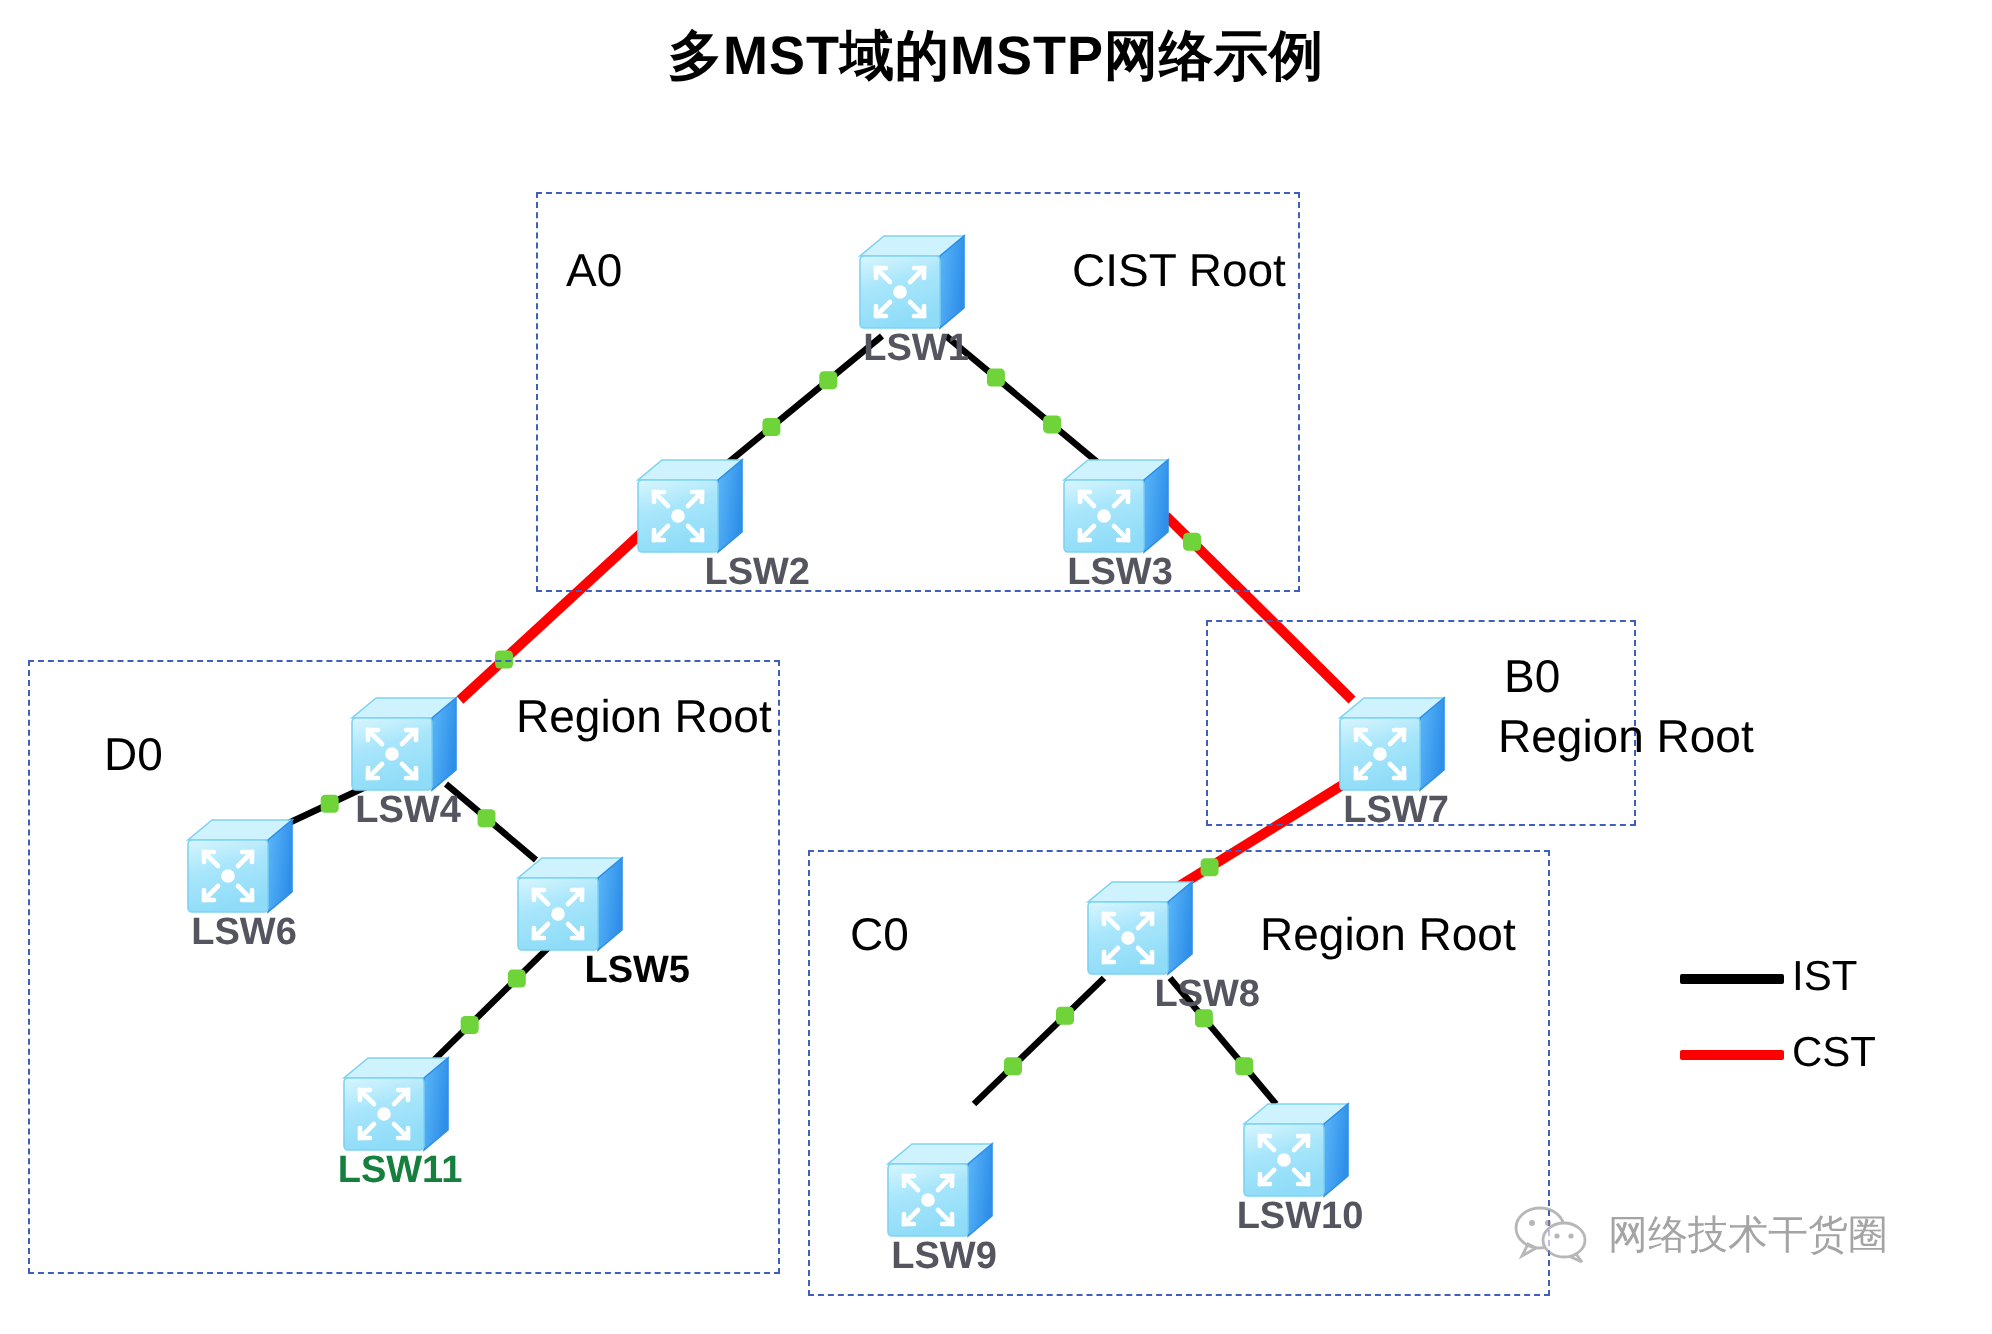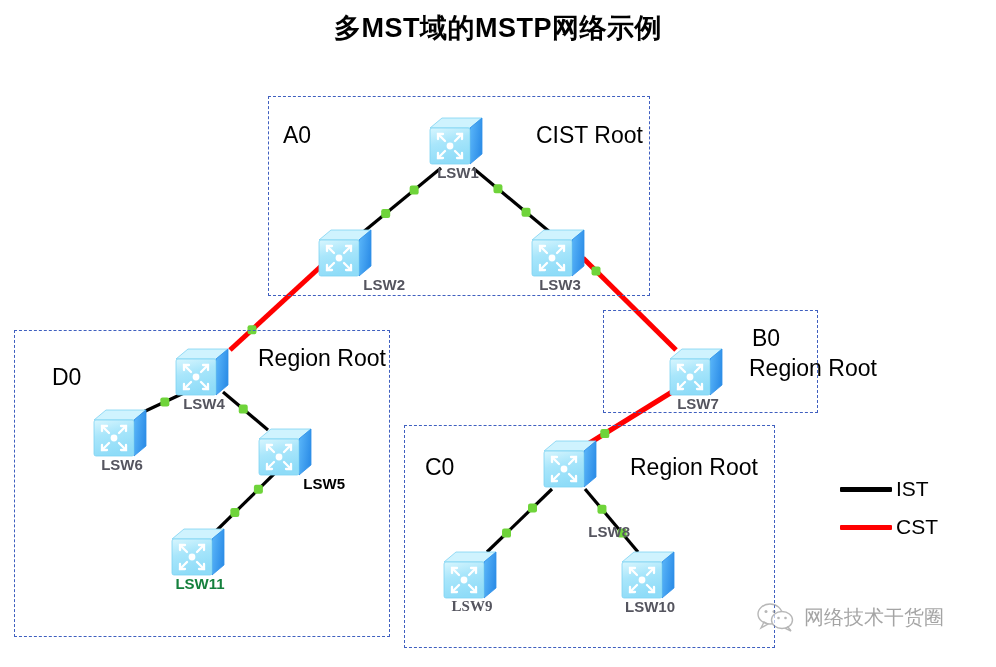--- a/index.html
+++ b/index.html
@@ -35,21 +35,21 @@
     font-size:23px;color:#000;white-space:pre;
     line-height:1.12;
   }
 
   
   .node{position:absolute;width:64px;height:56px;}
   .node svg{display:block;width:64px;height:56px;}
   .node-label{
     position:absolute;
     top:50px;left:50%;transform:translateX(-50%);
-    font-size:15px;font-weight:bold;color:#55555f;
+    font-size:19px;font-weight:bold;color:#55555f;
     white-space:nowrap;
   }
   .node-label.off-right{left:auto;right:-26px;transform:none;}
 
   
   .legend{position:absolute;left:840px;top:470px;}
   .legend-row{display:flex;align-items:center;height:38px;}
   .legend-swatch{width:52px;height:5px;border-radius:1px;}
   .legend-text{margin-left:4px;font-size:21px;color:#000;}
 
@@ -395,23 +395,23 @@
             <path d="M12 25 L12 20 L17 20"></path>
             <path d="M36 20 L29 27"></path>
             <path d="M36 25 L36 20 L31 20"></path>
             <path d="M19 37 L12 44"></path>
             <path d="M17 44 L12 44 L12 39"></path>
             <path d="M29 37 L36 44"></path>
             <path d="M31 44 L36 44 L36 39"></path>
           </g>
           <circle cx="24" cy="32" r="3.4" fill="#ffffff"></circle>
         </svg>
-        <div class="node-label off-right" style="color: rgb(85, 85, 95); margin-top: 36px;">LSW8</div>
-      </div>
-      <div class="node" style="left: 440px; top: 548px; font-family: Liberation Serif, serif;">
+        <div class="node-label off-right" style="color: rgb(85, 85, 95);">LSW8</div>
+      </div>
+      <div class="node" style="left: 440px; top: 568px;">
         <svg viewBox="0 0 64 56" xmlns="http://www.w3.org/2000/svg">
           <defs>
             <linearGradient id="gf" x1="0" y1="0" x2="0.3" y2="1">
               <stop offset="0" stop-color="#d8f6fe"></stop>
               <stop offset="0.45" stop-color="#a9e6fb"></stop>
               <stop offset="1" stop-color="#8fdcf8"></stop>
             </linearGradient>
             <linearGradient id="gs" x1="0" y1="0" x2="1" y2="0.4">
               <stop offset="0" stop-color="#5cb8fa"></stop>
               <stop offset="1" stop-color="#2f8fe8"></stop>

